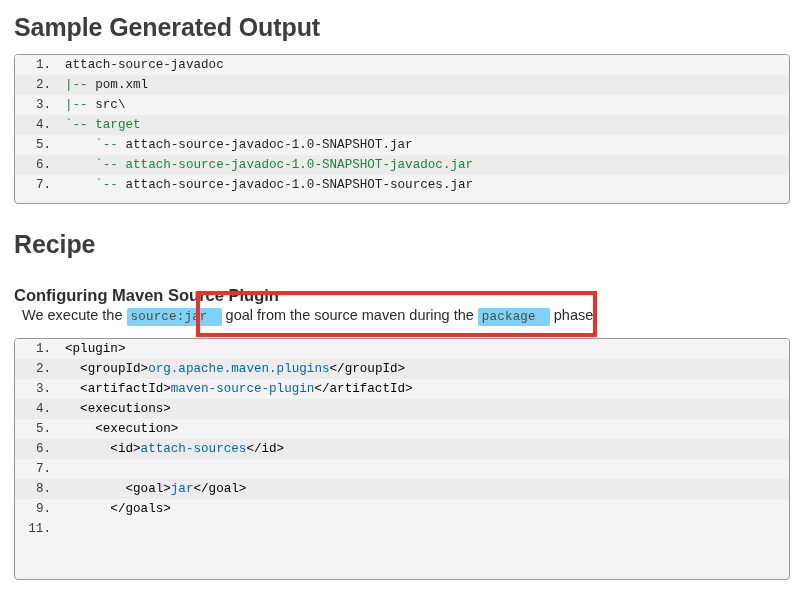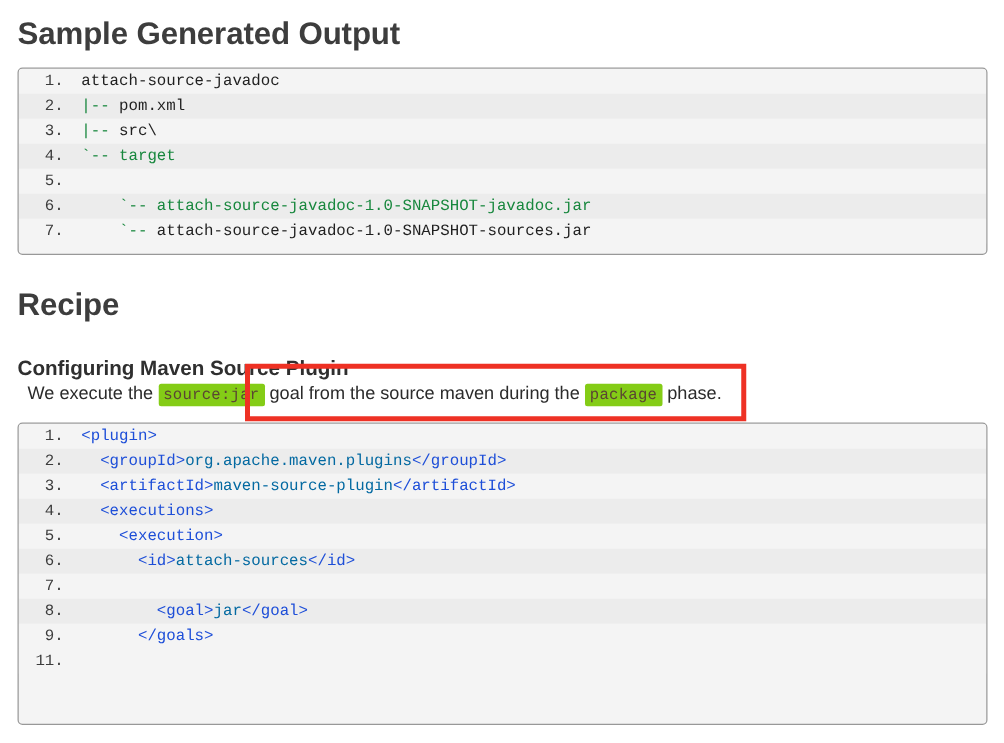--- a/index.html
+++ b/index.html
@@ -52,23 +52,23 @@
     left: 22px;
     top: 305px;
     font-size: 14.5px;
     color: #2b2b2b;
     line-height: 20px;
     white-space: nowrap;
   }
   code.inline {
     font-family: "Liberation Mono", "DejaVu Sans Mono", monospace;
     font-size: 12.5px;
-    background: #84cc16;
+    background: #7dd3fc;
     color: #5a4632;
-    padding: 2px 4px 2px 4px;
+    padding: 2px 14px 2px 4px;
     border-radius: 2px;
     letter-spacing: 0.2px;
   }
 
   
   .codeblock {
     position: absolute;
     border: 1px solid #989898;
     border-radius: 4px;
     background: #f4f4f4;
@@ -95,21 +95,21 @@
     text-align: right;
     padding-right: 8px;
     color: #3c3c3c;
     user-select: none;
   }
   .code-text { color: #1f1f1f; padding-left: 6px; }
 
   
   .tok-green  { color: #17873d; }
   .tok-dark   { color: #1f1f1f; }
-  .tok-tag    { color: #1d4ed8; }
+  .tok-tag    { color: #000000; }
   .tok-plain  { color: #0369a1; }
 
   
   .annotation-box {
     position: absolute;
     left: 196px;
     top: 291px;
     width: 401px;
     height: 46px;
     border: 4px solid #ee3124;
@@ -122,21 +122,21 @@
 
 <div class="page">
 
   <h1 class="section-title" id="title-sample">Sample Generated Output</h1>
 
   <div class="codeblock" id="codeblock-tree">
       <div class="code-line odd"><span class="ln">1.</span><span class="code-text"><span class="tok-dark">attach-source-javadoc</span></span></div>
       <div class="code-line even"><span class="ln">2.</span><span class="code-text"><span class="tok-green">|-- </span><span class="tok-dark">pom.xml</span></span></div>
       <div class="code-line odd"><span class="ln">3.</span><span class="code-text"><span class="tok-green">|-- </span><span class="tok-dark">src\</span></span></div>
       <div class="code-line even"><span class="ln">4.</span><span class="code-text"><span class="tok-green">`-- </span><span class="tok-green">target</span></span></div>
-      <div class="code-line odd"><span class="ln">5.</span></div>
+      <div class="code-line odd"><span class="ln">5.</span><span class="code-text"><span class="tok-green">    `-- </span><span class="tok-dark">attach-source-javadoc-1.0-SNAPSHOT.jar</span></span></div>
       <div class="code-line even"><span class="ln">6.</span><span class="code-text"><span class="tok-green">    `-- </span><span class="tok-green">attach-source-javadoc-1.0-SNAPSHOT-javadoc.jar</span></span></div>
       <div class="code-line odd"><span class="ln">7.</span><span class="code-text"><span class="tok-green">    `-- </span><span class="tok-dark">attach-source-javadoc-1.0-SNAPSHOT-sources.jar</span></span></div>
     </div>
 
   <h1 class="section-title" id="title-recipe">Recipe</h1>
 
   <h2 class="sub-title">Configuring Maven Source Plugin</h2>
 
   <div class="paragraph">
     <span>We execute the </span><code class="inline">source:jar</code><span> goal from the source maven during the </span><code class="inline">package</code><span> phase.</span>

